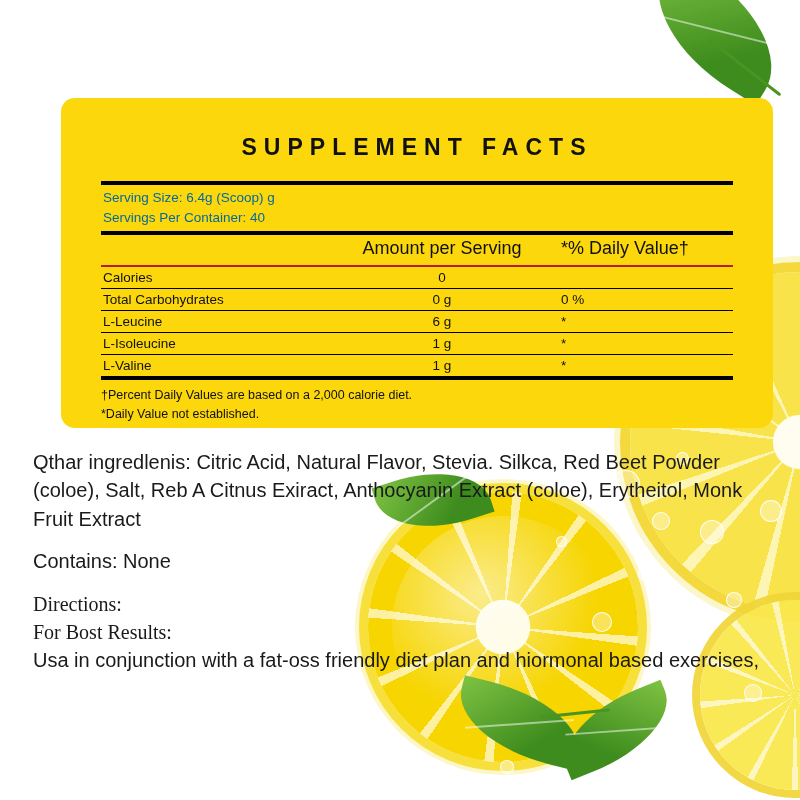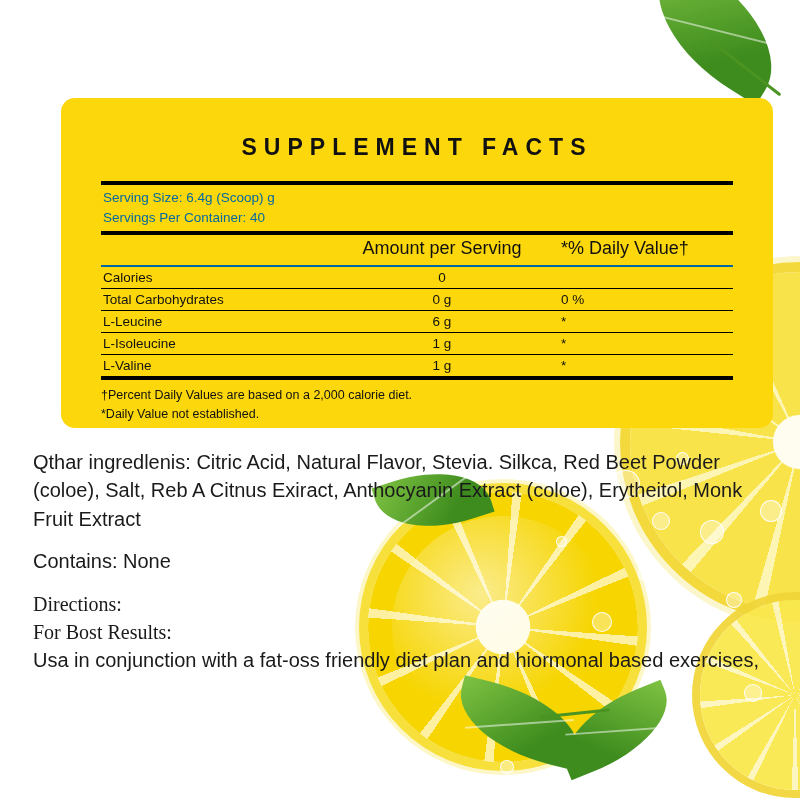--- a/index.html
+++ b/index.html
@@ -155,21 +155,21 @@
     font-weight: normal;
   }
   table.facts thead th {
     font-size: 18px;
     padding-bottom: 6px;
   }
   .col-amount { width: 230px; text-align: center !important; }
   .col-dv     { width: 170px; text-align: right; }
   .row-line td { border-top: 1px solid #000; }
   .head-line-top td, .head-line-top th { border-top: 4px solid #000; }
-  .bold-line-top td { border-top: 2px solid #0369a1; }
+  .bold-line-top td { border-top: 2px solid #b91c1c; }
 
   .footnotes {
     font-size: 12.5px;
     color: #111;
     line-height: 1.5;
     padding-top: 6px;
   }
 
   
   .copy {

